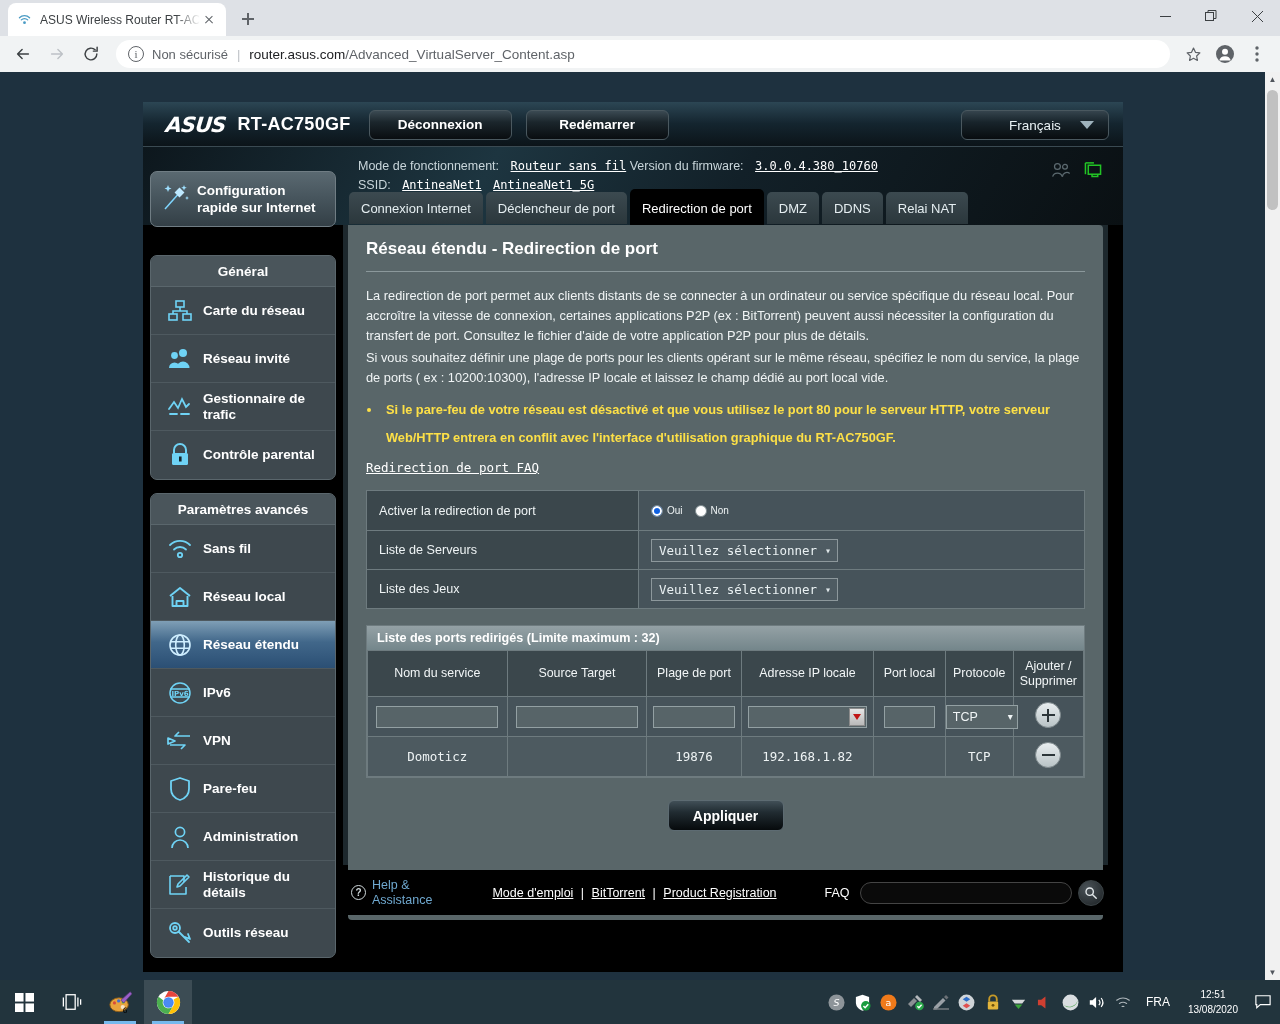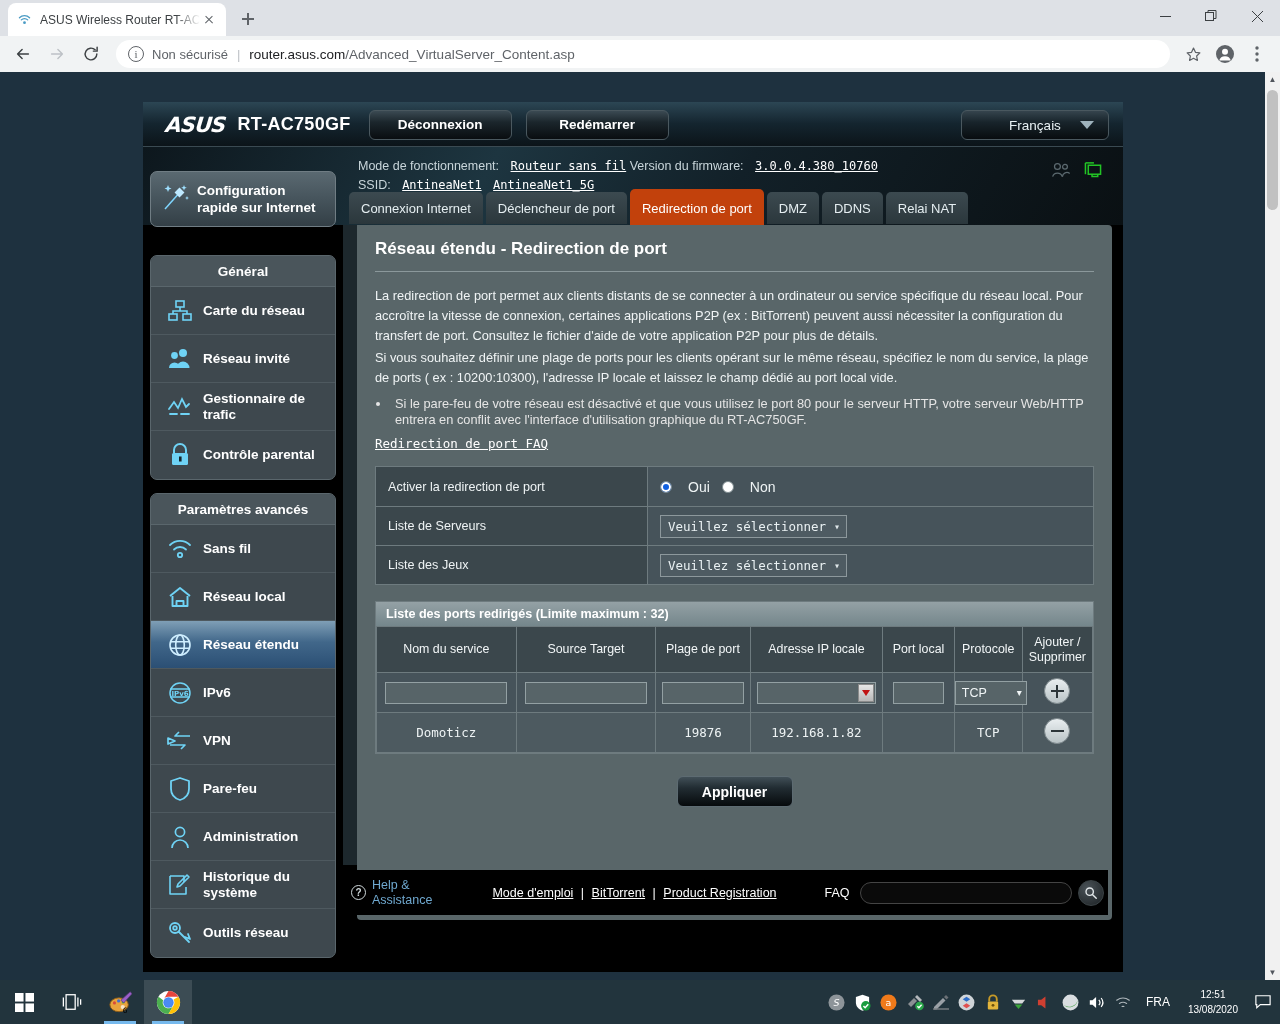--- a/index.html
+++ b/index.html
@@ -160,53 +160,53 @@
     background:#1d282d;
   }
   .tabs { position:absolute; left:6px; top:-36px; display:flex; align-items:center; }
   .utab {
     height:32px; padding:0 12px; margin-right:3px;
     background:linear-gradient(180deg,#3c4a50 0%,#2b373c 100%);
     border-radius:5px 5px 0 0;
     display:flex; align-items:center;
     color:#e5eef1; font-size:13px;
   }
-  .utab.active { background:#c2410c; color:#ffffff; height:38px; }
+  .utab.active { background:#000000; color:#ffffff; height:38px; }
 
   .panel {
-    position:absolute; left:14px; top:0; width:755px; height:695px;
+    position:absolute; left:5px; top:0; width:755px; height:695px;
     background:#596669; border-radius:0 4px 4px 4px;
     padding:14px 18px;
   }
   .page-title { color:#fff; font-size:17px; font-weight:bold; padding-bottom:12px; }
   .hr { height:1px; background:#8b989b; margin-bottom:14px; }
   .desc { color:#f0f4f5; font-size:12.8px; line-height:20px; }
   .desc p { margin-bottom:2px; }
   ul.notes { margin:8px 0 4px 16px; }
-  ul.notes li { color:#e5e5e5; font-size:12.8px; line-height:16px; padding-left:4px; }
+  ul.notes li { color:#fde047; font-size:12.8px; line-height:28px; padding-left:4px;font-weight:bold; }
   .faqlink { display:inline-block; color:#ffffff; font-family:"DejaVu Sans Mono", monospace;
              font-size:12.5px; text-decoration:underline; margin-top:4px; }
 
   .sect { margin-top:14px; width:100%; border:1px solid #6e7b7f; }
   .sect-head {
     height:24px; background:linear-gradient(180deg,#94a1a5 0%,#74868b 100%);
     color:#fff; font-size:12.6px; font-weight:bold;
     display:flex; align-items:center; padding-left:10px;
   }
   .row { display:flex; border-top:1px solid #6e7b7f; min-height:39px; background:#b91c1c; }
   .row:first-of-type { border-top:none; }
   .row .rl {
     width:272px; flex:0 0 272px; background:#3b474c;
     display:flex; align-items:center; padding-left:12px;
     color:#eef3f4; font-size:12.6px;
     border-right:1px solid #6e7b7f;
   }
   .row .rr { flex:1 1 auto; display:flex; align-items:center; padding-left:12px; background:#46535a; }
 
-  .radio-wrap { display:flex; align-items:center; gap:16px; color:#eef3f4; font-size:14px; }
+  .radio-wrap { display:flex; align-items:center; gap:4px; color:#eef3f4; font-size:10px; }
   .radio { width:12px; height:12px; border-radius:50%; background:#fff; border:1px solid #7f8c90;
            display:inline-flex; align-items:center; justify-content:center; }
   .radio.on { background:#1060e0; box-shadow:inset 0 0 0 2px #fff; }
   .radio-gap { width:12px; }
 
   .selbox {
     height:23px; min-width:186px; background:#4e5b62; border:1px solid #8d989c;
     color:#e9f0f2; font-family:"DejaVu Sans Mono", monospace; font-size:12.5px;
     display:flex; align-items:center; justify-content:space-between; padding:0 6px 0 7px;
   }
@@ -587,21 +587,21 @@
             <span class="mi-label">Administration</span>
           </div>
 
           <div class="menu-item">
             <span class="mi-icon">
               <svg width="26" height="26" viewBox="0 0 26 26" fill="none" stroke="#6fd3f5" stroke-width="1.6" stroke-linejoin="round">
                 <path d="M3 4h14v6M3 4v18h16v-7"></path>
                   <path d="M22 5l-9 9-3 1 1-3 9-9z"></path>
                 </svg>
             </span>
-            <span class="mi-label">Historique du système</span>
+            <span class="mi-label">Historique du détails</span>
           </div>
 
           <div class="menu-item">
             <span class="mi-icon">
               <svg width="26" height="26" viewBox="0 0 26 26" fill="none" stroke="#6fd3f5" stroke-width="1.8" stroke-linecap="round">
                 <circle cx="8" cy="8" r="5"></circle>
                   <circle cx="8" cy="8" r="1.8"></circle>
                 <path d="M11.5 11.5L22 22"></path>
                   <path d="M18 17l5 2-2-5" stroke-linejoin="round"></path>
                 </svg>

